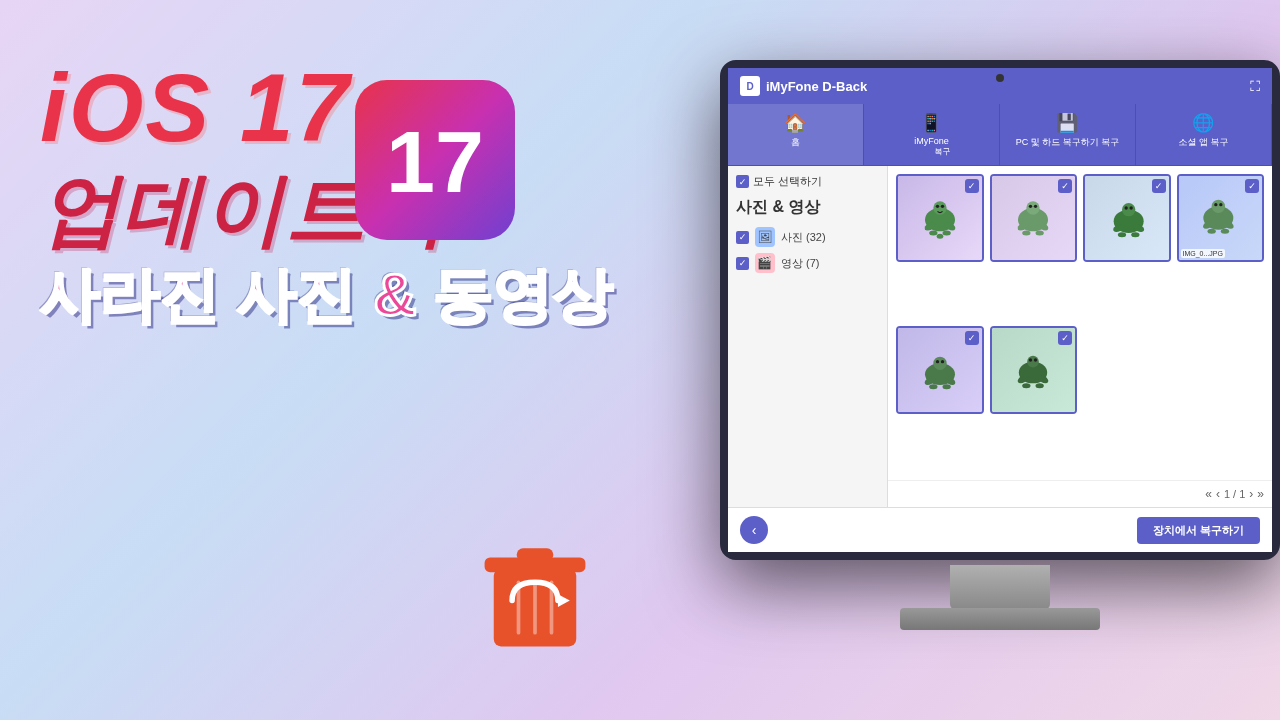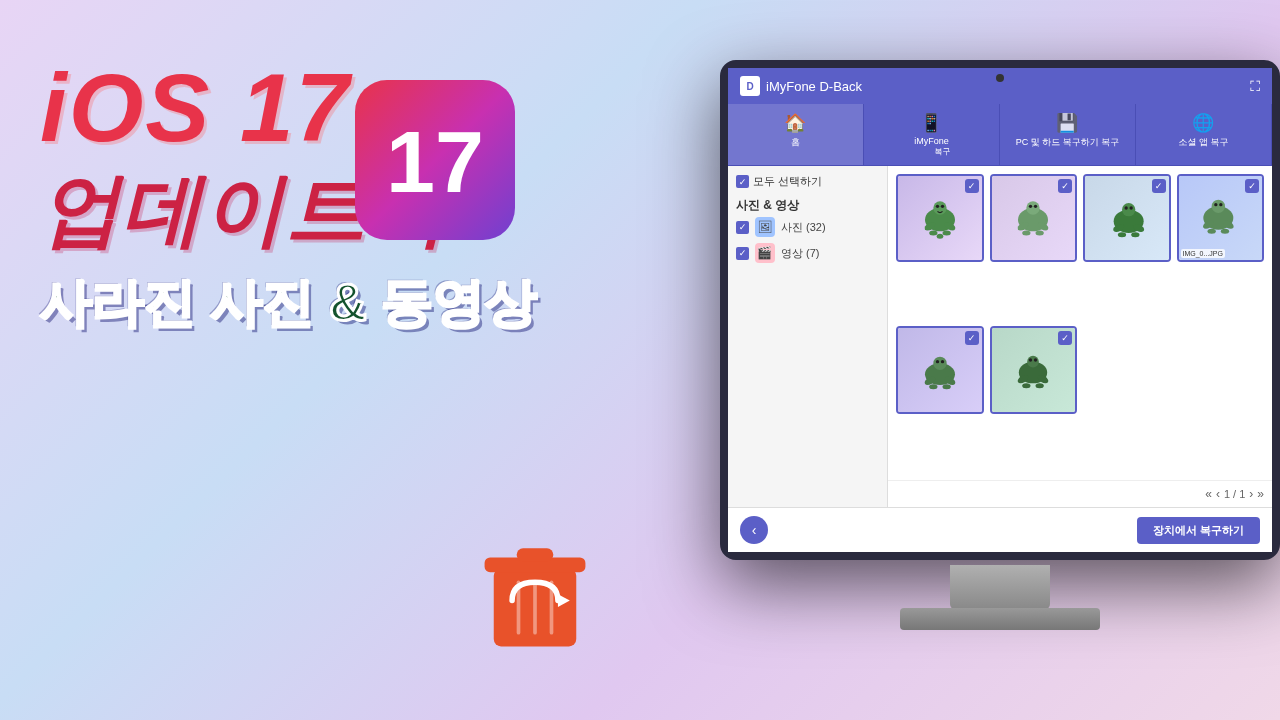--- a/index.html
+++ b/index.html
@@ -35,26 +35,26 @@
       font-weight: 900;
       color: #cc2244;
       font-style: italic;
       letter-spacing: 2px;
       line-height: 1.1;
       margin-top: 10px;
       text-shadow: 3px 3px 0px rgba(200,50,100,0.3);
     }
 
     .main-title {
-      font-size: 52px;
+      font-size: 60px;
       font-weight: 900;
-      color: #14532d;
+      color: #ec4899;
       letter-spacing: 0px;
       line-height: 1.1;
-      margin-top: 20px;
+      margin-top: 8px;
       -webkit-text-stroke: 3px #ffffff;
       text-shadow: 4px 4px 0px rgba(0,0,100,0.4), -2px -2px 0px rgba(0,0,100,0.3);
     }
 
     .recovery-text {
       font-size: 72px;
       font-weight: 900;
       color: #2233cc;
       letter-spacing: 0px;
       line-height: 1.1;
@@ -103,21 +103,21 @@
       align-items: center;
       justify-content: center;
       font-size: 10px;
       color: #5b5fc7;
       font-weight: bold;
     }
 
     .app-title-text {
       color: white;
       font-size: 13px;
-      font-weight: normal;
+      font-weight: bold;
     }
 
     
     .app-navbar {
       background: #5b5fc7;
       display: flex;
       border-bottom: 1px solid #4a4eb5;
     }
 
     .nav-item {
@@ -180,22 +180,22 @@
       display: flex;
       align-items: center;
       justify-content: center;
       color: white;
       font-size: 9px;
     }
 
     .section-title {
       font-weight: bold;
       color: #333;
-      margin-bottom: 0;
-      font-size: 12px;
+      margin-bottom: 6px;
+      font-size: 16px;
     }
 
     .sidebar-item {
       display: flex;
       align-items: center;
       gap: 6px;
       padding: 3px 0;
       font-size: 11px;
       color: #444;
     }

